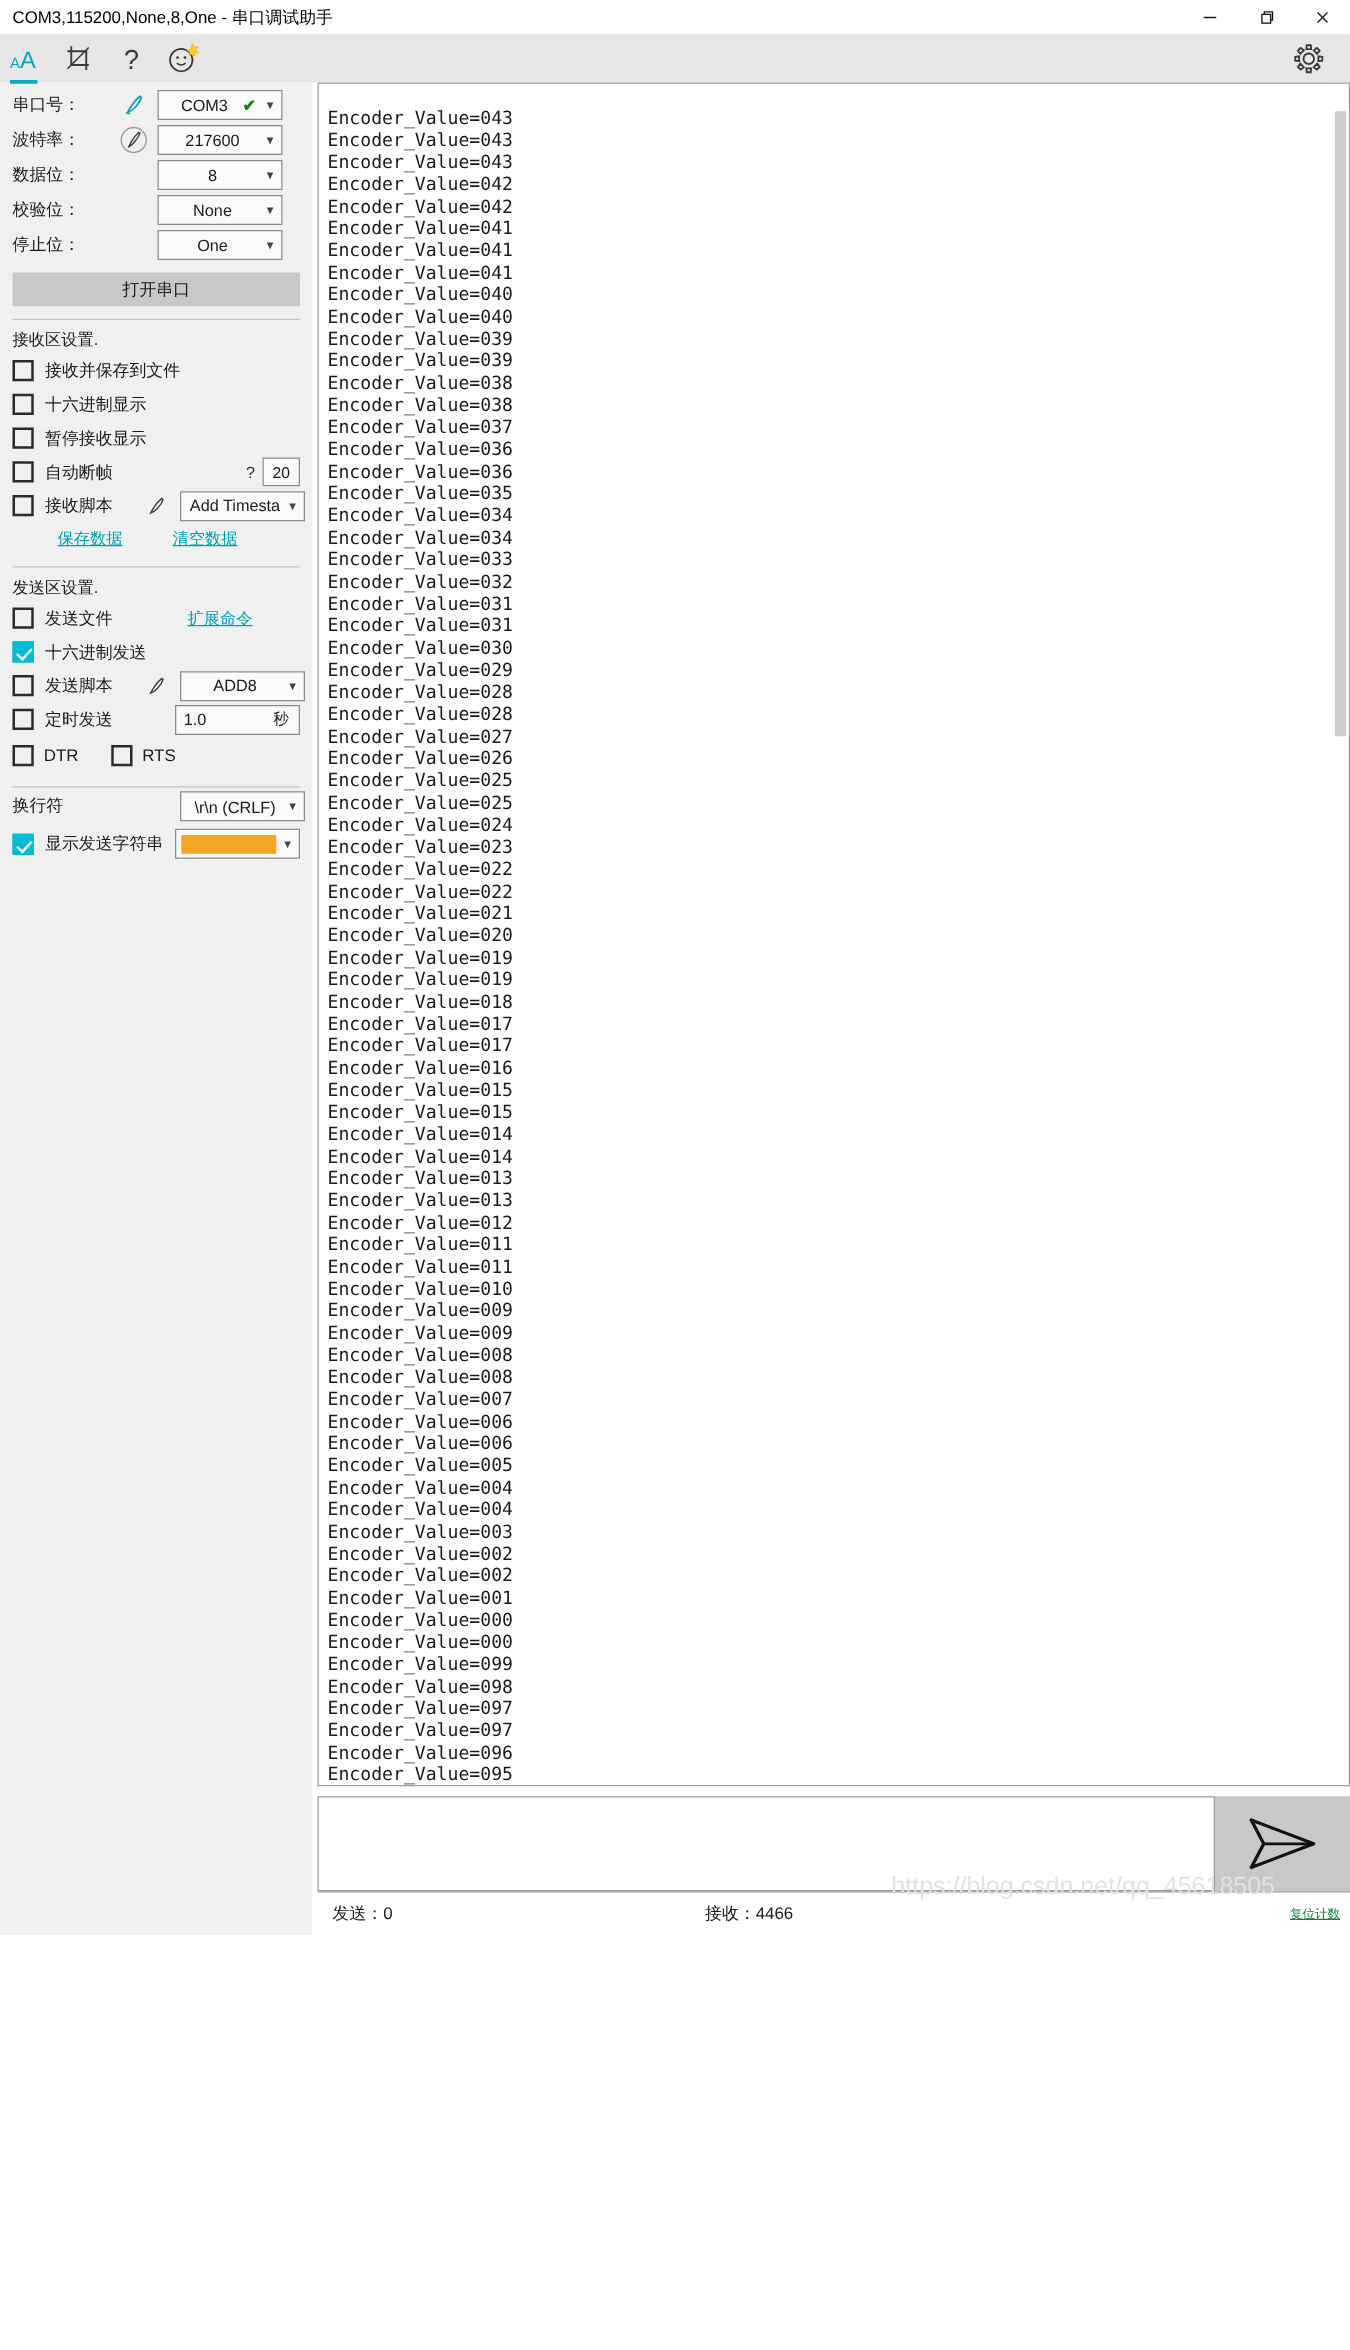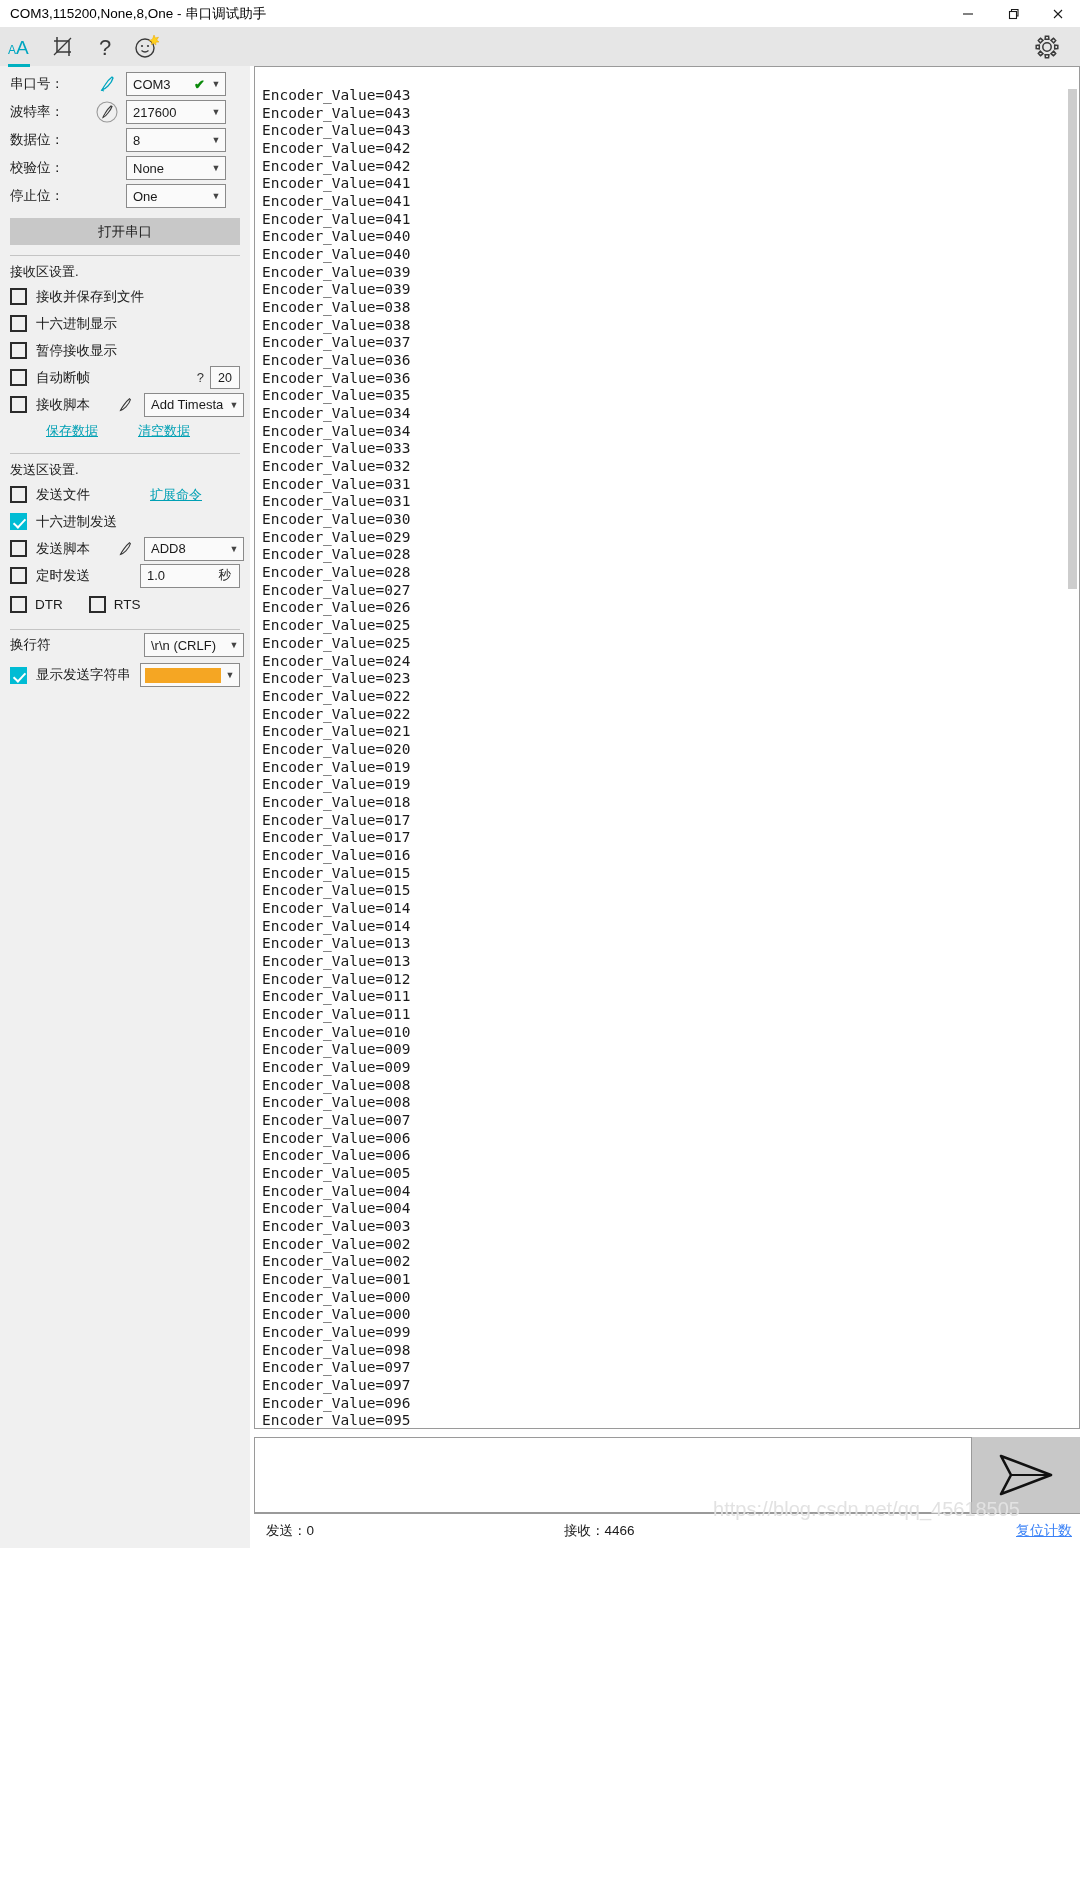--- a/index.html
+++ b/index.html
@@ -76,21 +76,21 @@
     align-items: center; justify-content: center;
     flex-shrink: 0;
   }
   .combo {
     width: 100px; height: 24px;
     background: #fafafa; border: 1px solid #8a8a8a;
     display: flex; align-items: center;
     font-size: 13px; color: #1a1a1a;
     padding-left: 6px; position: relative;
   }
-  .combo .cval { flex: 1; white-space: nowrap; overflow: hidden; }
+  .combo .cval { flex: 1; white-space: nowrap; overflow: hidden; text-align: center; }
   .combo .chev {
     width: 18px; display: flex;
     align-items: center; justify-content: center;
     font-size: 9px; color: #444;
   }
   .combo .check {
     color: #0a8a0a; font-size: 13px;
     font-weight: bold; margin-right: 2px;
   }
 
@@ -228,21 +228,21 @@
   }
   .statusbar {
     height: 36px; display: flex; align-items: center;
     position: relative; padding-left: 6px;
     border-top: 1px solid #9a9a9a; margin-left: 4px;
   }
   .st-send { font-size: 13.5px; color: #1a1a1a; margin-left: 6px; }
   .st-recv { font-size: 13.5px; color: #1a1a1a; margin-left: 250px; }
   .st-reset {
     margin-left: auto; margin-right: 8px;
-    color: #3b82f6; font-size: 14px;
+    color: #15803d; font-size: 10px;
     text-decoration: underline;
   }
   .watermark {
     position: absolute; right: 60px; top: -16px;
     font-size: 20px; color: #e2e2e2;
     white-space: nowrap; pointer-events: none;
   }
 </style>
 </head>
 <body>

